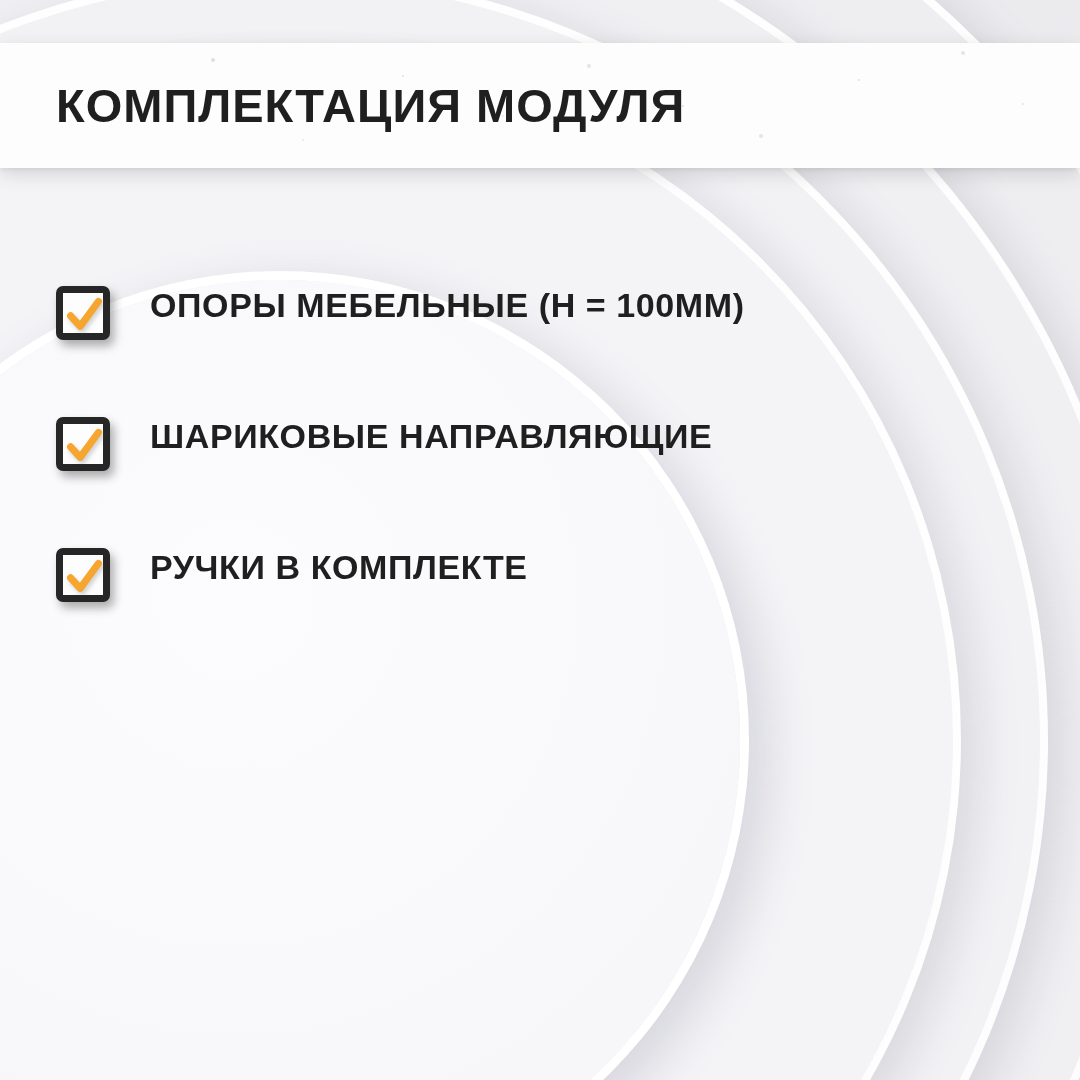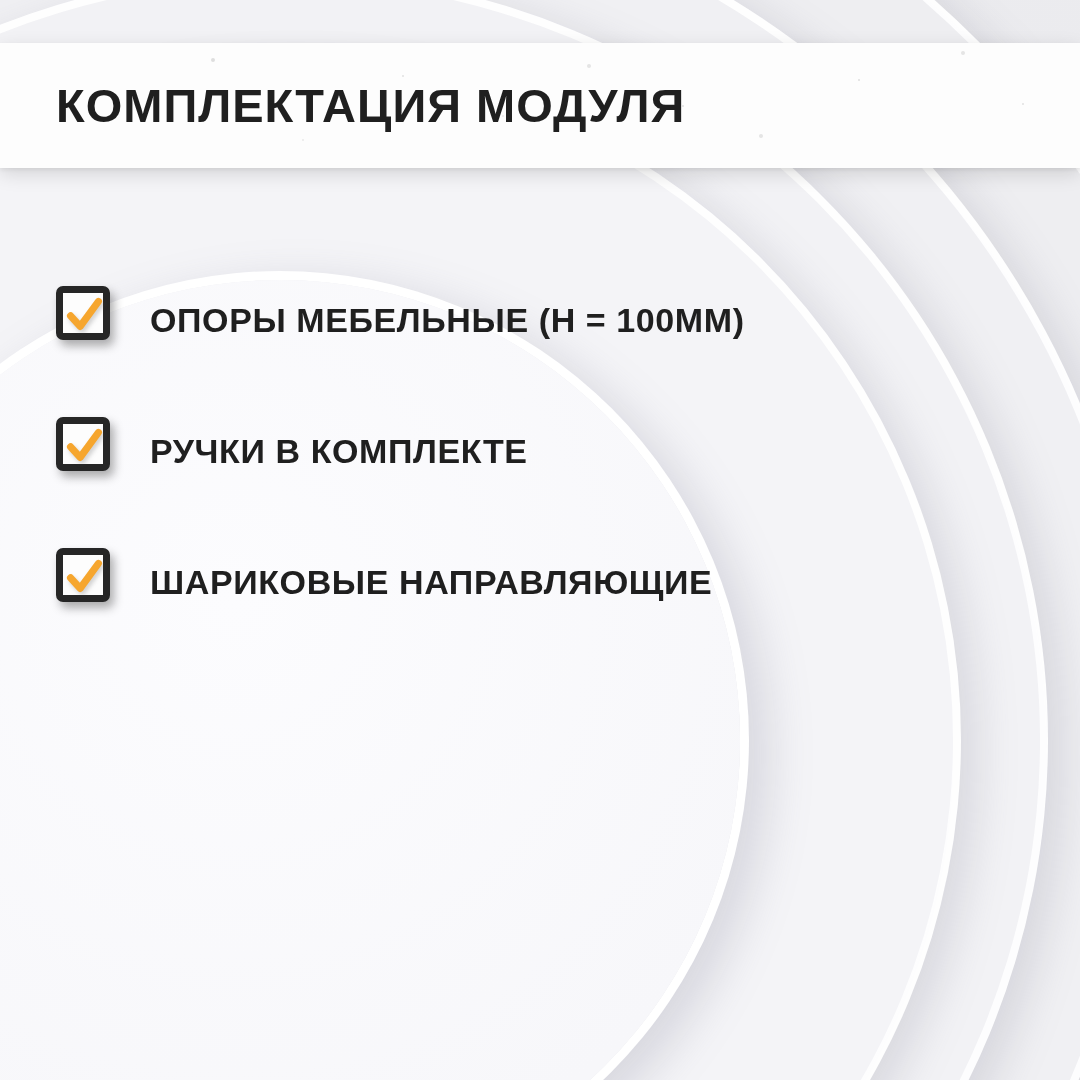--- a/index.html
+++ b/index.html
@@ -81,21 +81,21 @@
   }
 
   
   .checklist {
     position: absolute;
     left: 56px; top: 286px;
     z-index: 2;
   }
   .check-row {
     display: flex;
-    align-items: flex-end;
+    align-items: flex-start;
     height: 54px;
     margin-bottom: 77px;
   }
   .checkbox {
     position: relative;
     width: 54px; height: 54px;
     flex: 0 0 54px;
     background: #FDFDFD;
     border: 7px solid var(--checkbox-border);
     border-radius: 7px;
@@ -146,27 +146,27 @@
       </span>
       <span class="check-label">ОПОРЫ МЕБЕЛЬНЫЕ (Н = 100ММ)</span>
     </div>
 
     <div class="check-row">
       <span class="checkbox">
         <svg viewBox="0 0 48 48">
           <path d="M10 27 L20 38 L39 12" fill="none" stroke="currentColor" stroke-width="7.5" stroke-linecap="round" stroke-linejoin="round"></path>
         </svg>
       </span>
-      <span class="check-label">РУЧКИ В КОМПЛЕКТЕ</span>
+      <span class="check-label">ШАРИКОВЫЕ НАПРАВЛЯЮЩИЕ</span>
     </div>
 
     <div class="check-row">
       <span class="checkbox">
         <svg viewBox="0 0 48 48">
           <path d="M10 27 L20 38 L39 12" fill="none" stroke="currentColor" stroke-width="7.5" stroke-linecap="round" stroke-linejoin="round"></path>
         </svg>
       </span>
-      <span class="check-label">ШАРИКОВЫЕ НАПРАВЛЯЮЩИЕ</span>
+      <span class="check-label">РУЧКИ В КОМПЛЕКТЕ</span>
     </div>
 
 
   </div>
 </div>
 
 </body></html>

